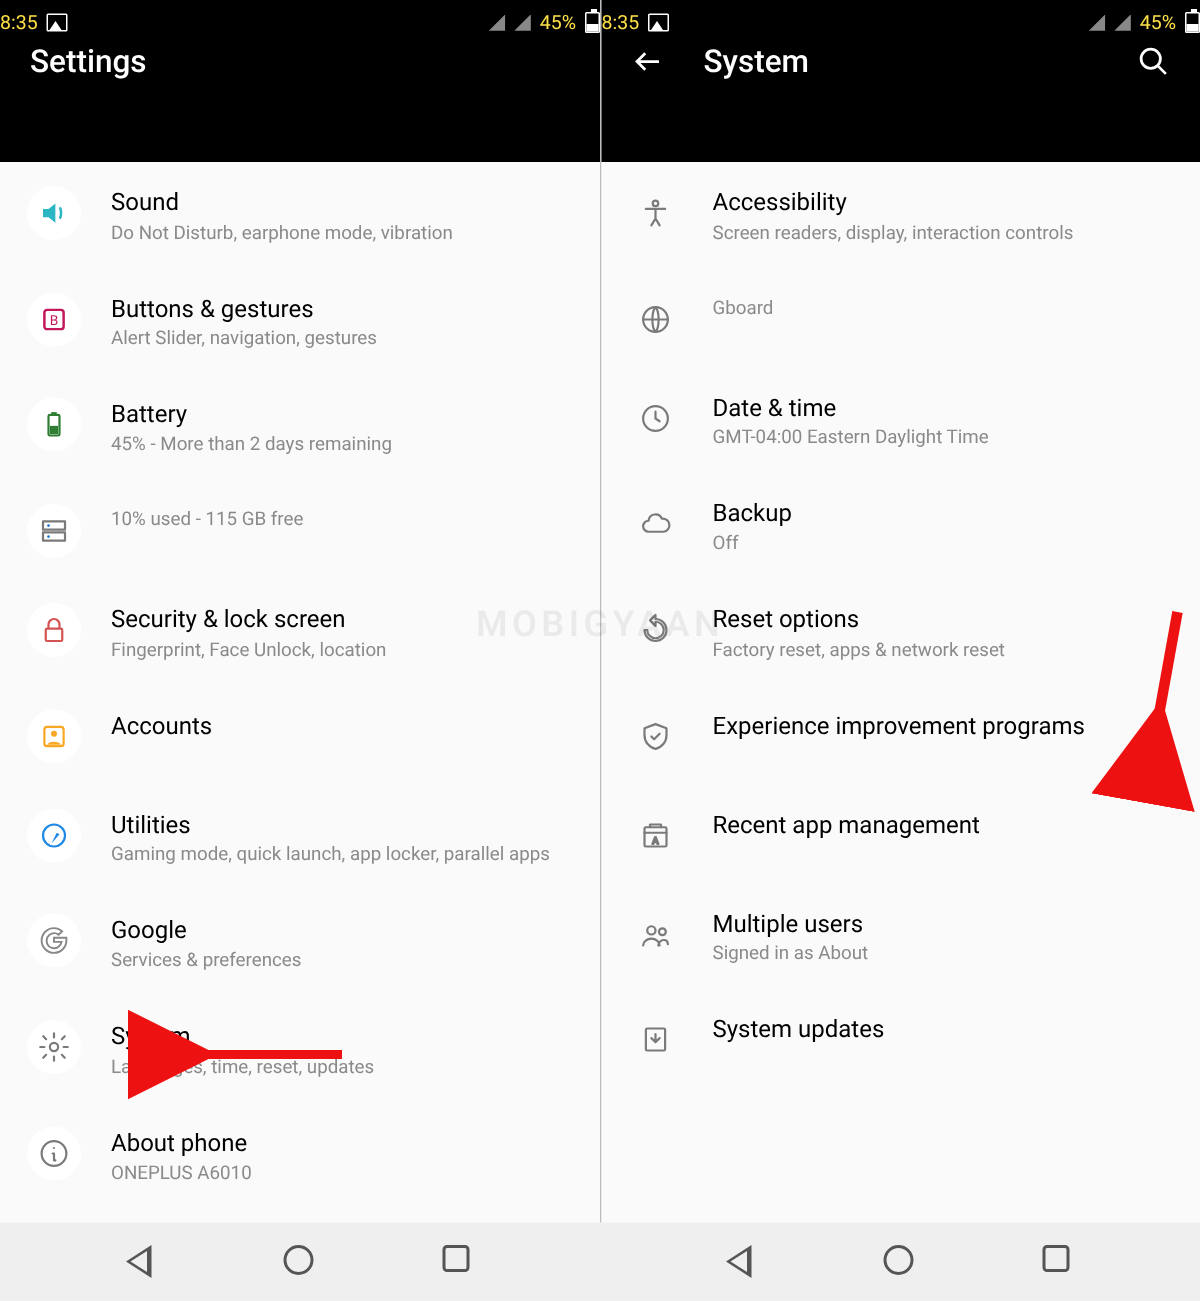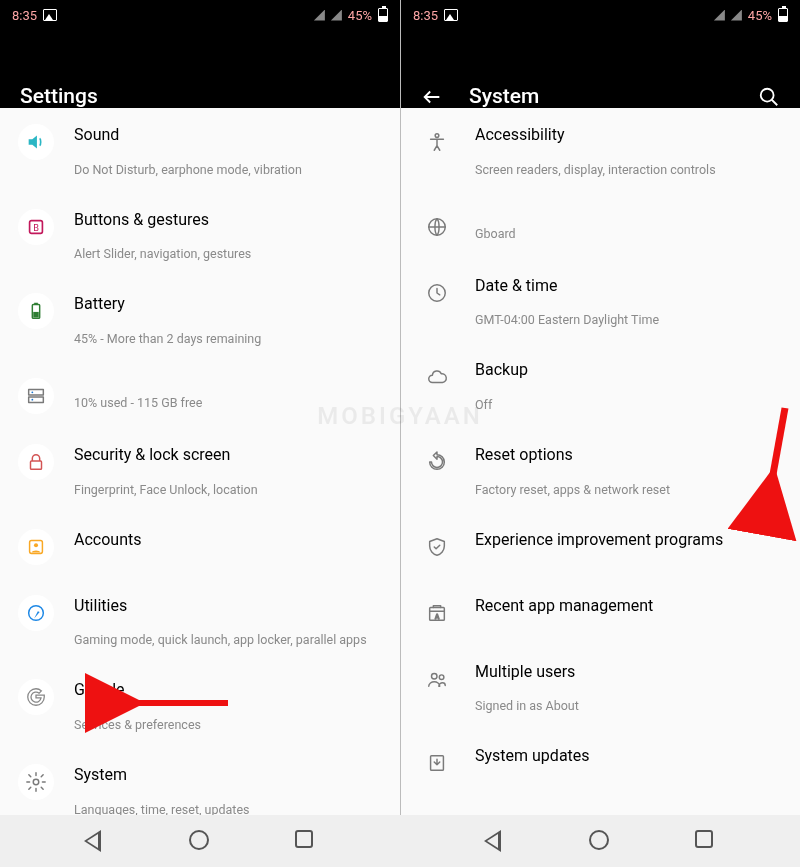--- a/index.html
+++ b/index.html
@@ -21,40 +21,40 @@
     height: 815px;
     background: #fafafa;
     display: flex;
     flex-direction: column;
     position: relative;
   }
   .phone.right { border-left: 1px solid #bbb; }
   .status-bar {
     height: 30px;
     background: #000;
-    color: #fca5a5;
+    color: #fde047;
     display: flex;
     align-items: center;
     justify-content: space-between;
-    padding: 0 12px;
+    padding: 0 0;
     font-size: 13px;
   }
   .status-left, .status-right { display:flex; align-items:center; gap:6px; }
   .status-right .sig { width:11px; height:11px; background:#888; clip-path: polygon(0 100%,100% 100%,100% 0); }
   .status-right .bat { width:10px;height:14px;border:1px solid #fff;border-radius:1px;position:relative;}
   .status-right .bat::before{content:"";position:absolute;top:-3px;left:3px;width:4px;height:2px;background:#fff;}
   .status-right .bat::after{content:"";position:absolute;bottom:0;left:0;width:100%;height:45%;background:#fff;}
   .pic-icon { width:14px;height:12px;border:1px solid #fff;border-radius:1px;position:relative;}
   .pic-icon::after{content:"";position:absolute;bottom:0;left:1px;width:0;height:0;border-left:4px solid transparent;border-right:4px solid transparent;border-bottom:6px solid #fff;}
   .header {
     background: #000;
     color: #fff;
     height: 78px;
     display: flex;
-    align-items: flex-end;
+    align-items: flex-start;
     padding: 0 20px;
     gap: 26px;
   }
   .header h1 { font-size: 21px; font-weight: 500; }
   .back-arrow { width:22px;height:22px; }
   .back-arrow svg { width:100%;height:100%;stroke:#fff;fill:none;stroke-width:2;}
   .search-btn { margin-left:auto; width:22px;height:22px;}
   .search-btn svg{width:100%;height:100%;stroke:#fff;fill:none;stroke-width:2;}
   .list {
     flex: 1;
@@ -74,21 +74,21 @@
     border-radius: 50%;
     background: #fff;
     display:flex;align-items:center;justify-content:center;
     flex-shrink:0;
     margin-top:2px;
   }
   .phone.right .item .icon-wrap { background: transparent; }
   .item .icon-wrap svg { width:22px;height:22px; }
   .item .text { flex:1; min-width:0; padding-top:3px;}
   .item .title { font-size: 16px; color: #000000; font-weight:400; line-height:1.3;}
-  .item .sub { font-size: 12.5px; color: #8a8a8a; margin-top:16px; line-height:1.35;}
+  .item .sub { font-size: 12.5px; color: #8a8a8a; margin-top:2px; line-height:1.35;}
   .toggle {
     width:34px;height:18px;border-radius:10px;background:#bcdffb;position:relative;flex-shrink:0;align-self:center;
   }
   .toggle::after{content:"";position:absolute;right:-2px;top:-2px;width:22px;height:22px;border-radius:50%;background:#1e88e5;}
   .navbar {
     height:52px;width:800px;background:#efefef;display:flex;
   }
   .navbar .half{flex:1;display:flex;align-items:center;justify-content:space-evenly;}
   .nav-btn{width:22px;height:22px;}
   .nav-circle{width:20px;height:20px;border:2px solid #555;border-radius:50%;}

